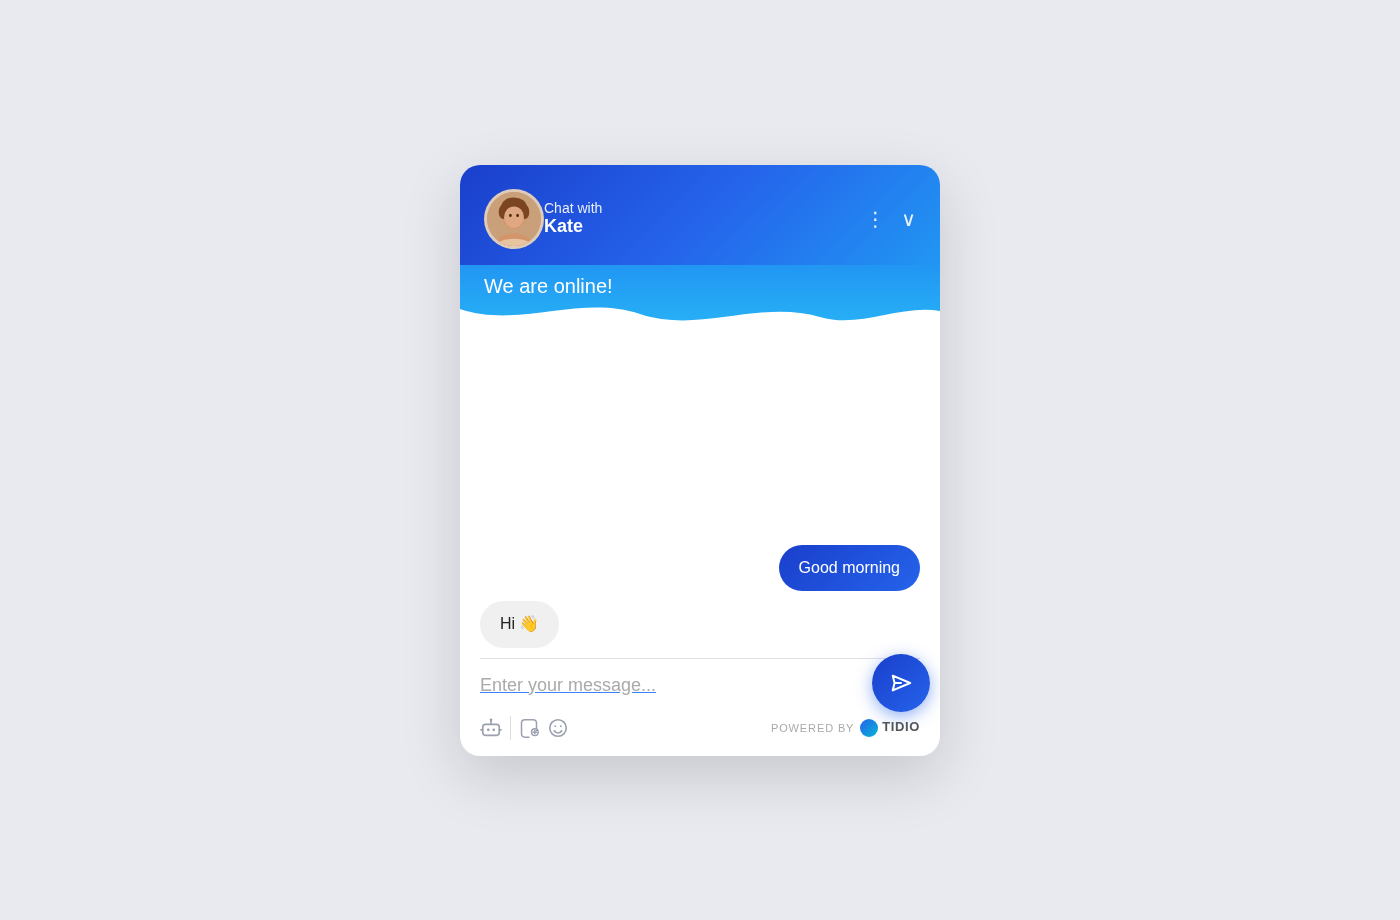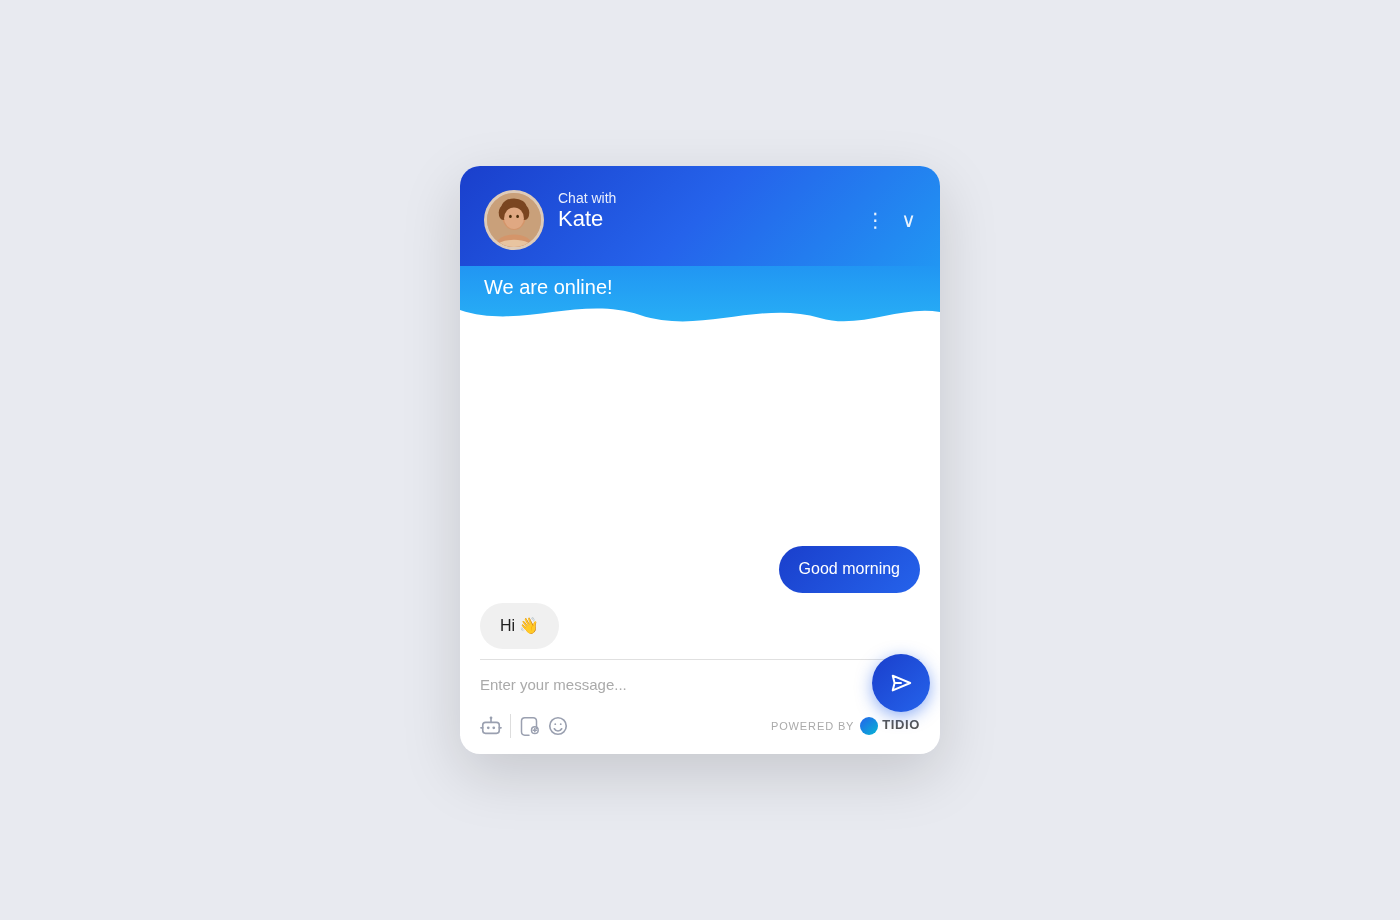--- a/index.html
+++ b/index.html
@@ -35,21 +35,22 @@
 
     .chat-header-top {
       display: flex;
       align-items: center;
       justify-content: space-between;
       padding-bottom: 16px;
     }
 
     .header-left {
       display: flex;
-      gap: 14px;
+      align-items: center;
+      gap: 0;
     }
 
     .avatar-wrapper {
       width: 60px;
       height: 60px;
       border-radius: 50%;
       overflow: hidden;
       border: 3px solid rgba(255,255,255,0.4);
       background: #c9a98a;
       display: flex;
@@ -68,22 +69,22 @@
       color: white;
     }
 
     .header-subtitle {
       font-size: 14px;
       opacity: 0.9;
       font-weight: 400;
     }
 
     .header-title {
-      font-size: 22px;
-      font-weight: 400;
+      font-size: 18px;
+      font-weight: 700;
     }
 
     .header-actions {
       display: flex;
       align-items: center;
       gap: 16px;
     }
 
     .header-icon-btn {
       color: white;
@@ -172,24 +173,25 @@
     
     .chat-input-area {
       padding: 16px 20px 12px 20px;
       position: relative;
     }
 
     .message-input {
       width: 100%;
       border: none;
       outline: none;
-      font-size: 15px;
-      color: #c2410c;
+      font-size: 18px;
+      color: #3b82f6;
       background: transparent;
       padding-right: 60px;
+      text-decoration: underline;
     }
 
     .message-input::placeholder {
       color: #aaa;
     }
 
     .send-button {
       position: absolute;
       right: -10px;
       top: 50%;

